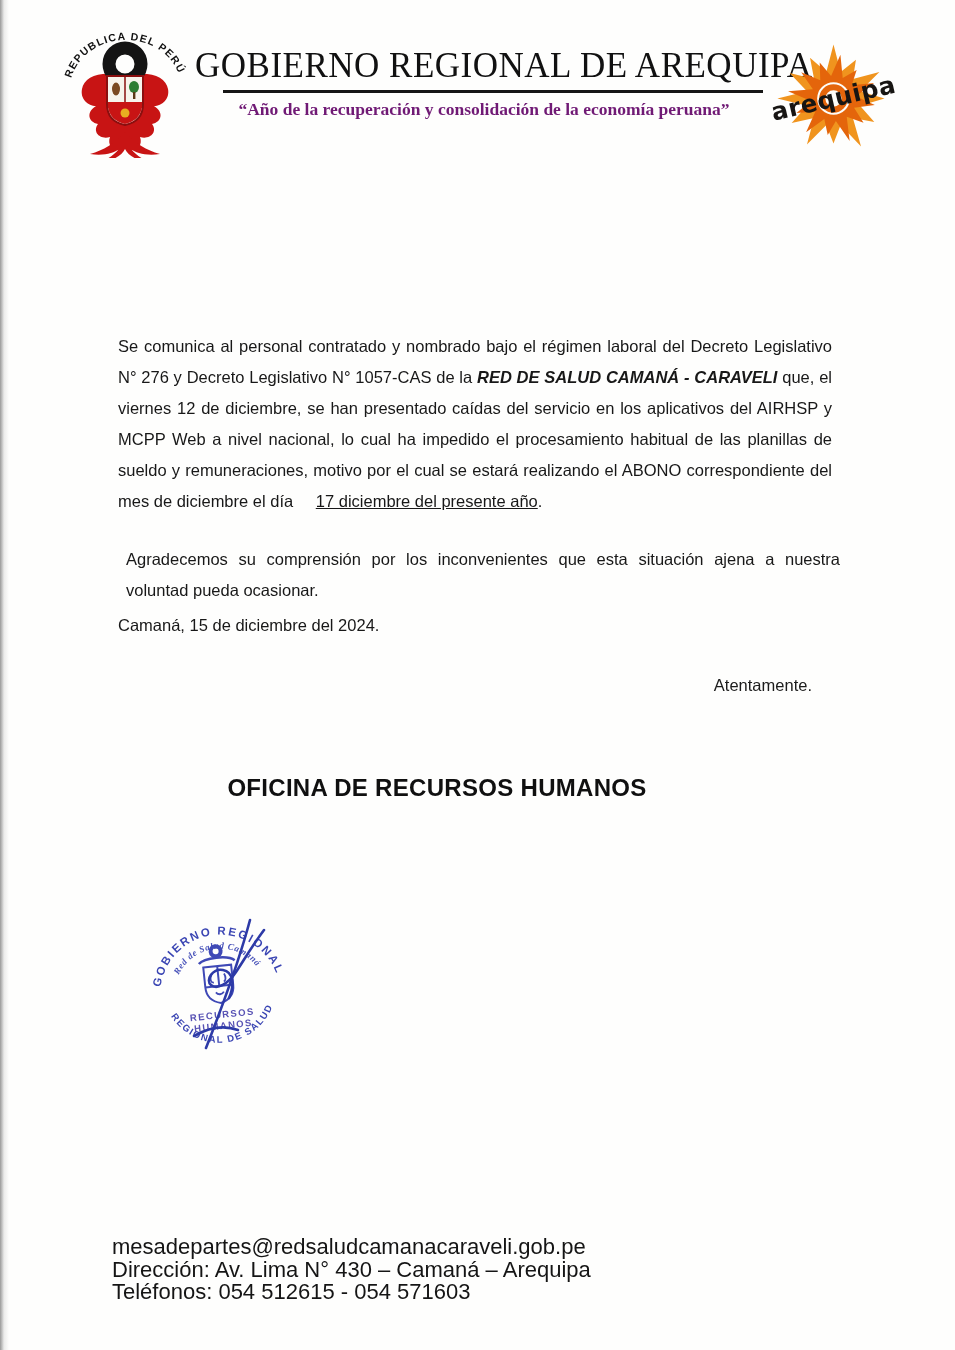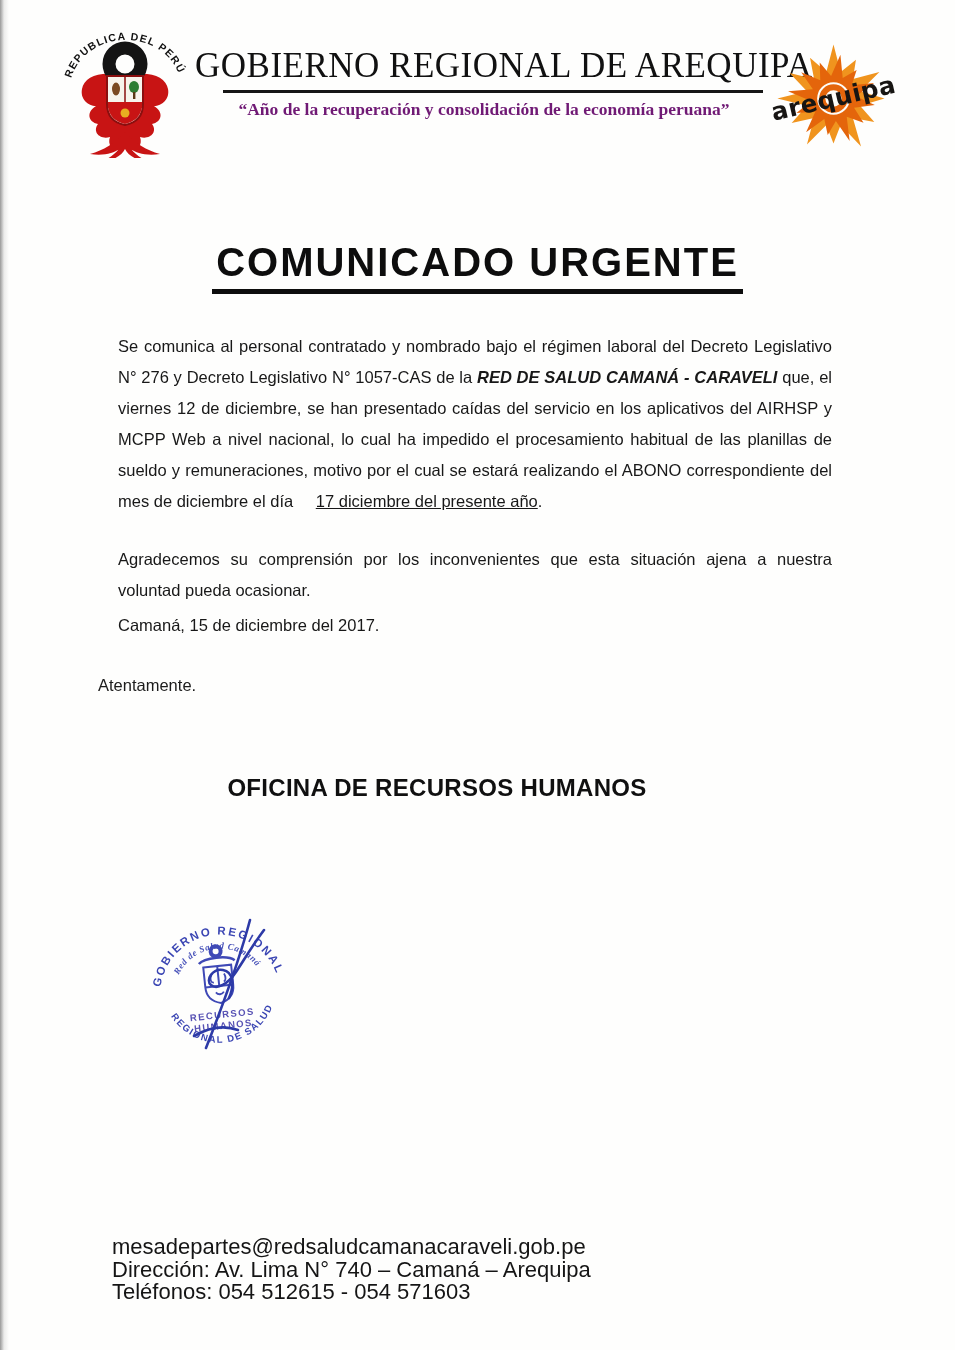--- a/index.html
+++ b/index.html
@@ -35,25 +35,25 @@
   .doc-title{
     display:inline-block;
     font-size:40px;font-weight:bold;letter-spacing:2px;color:#0d0d0d;
     border-bottom:5px solid #0d0d0d;
     padding:0 4px 4px 4px;
     white-space:nowrap;
   }
   
   .body-block{position:absolute;left:118px;width:714px;font-size:16.5px;line-height:31px;color:#181818;}
   .p1{top:314px;text-align:justify;}
-  .p2{top:527px;text-align:justify;}
+  .p2{top:527px;text-align:justify;margin-left:8px;}
   .bold{font-weight:bold;font-style:italic;}
   .bold-underline{font-weight:normal;text-decoration:underline;margin-left:18px;}
   .dateline{position:absolute;left:118px;top:616px;font-size:16.5px;color:#181818;}
-  .closing{position:absolute;left:118px;top:676px;width:714px;text-align:left;transform:translateX(-20px);font-size:16.5px;}
+  .closing{position:absolute;left:118px;top:676px;width:714px;text-align:right;transform:translateX(-20px);font-size:16.5px;}
   .office-block{
     position:absolute;left:118px;top:775px;width:714px;text-align:center;
     transform:translateX(-38px);
     font-weight:bold;color:#101010;
   }
   .office-line1{font-size:24px;line-height:26px;letter-spacing:.3px;}
   .office-line2{font-size:23.5px;line-height:29px;letter-spacing:.3px;}
   
   .stamp{position:absolute;left:138px;top:918px;width:172px;height:152px;opacity:.92;}
   
@@ -101,29 +101,26 @@
   <div class="brand-logo">
     <svg width="148" height="120" viewBox="0 0 145 115">
       <polygon fill="#f0941e" points="122,58 98,65 112,81 91,77 99,105 79,84 72,102 65,84 46,103 53,77 31,82 46,65 17,58 46,51 29,33 53,39 49,18 65,32 72,5 79,32 94,20 91,39 117,32 98,51"></polygon>
       <polygon fill="#e4650b" transform="rotate(9 72 58) translate(12.96 10.44) scale(0.82)" points="122,58 98,65 112,81 91,77 99,105 79,84 72,102 65,84 46,103 53,77 31,82 46,65 17,58 46,51 29,33 53,39 49,18 65,32 72,5 79,32 94,20 91,39 117,32 98,51"></polygon>
       <circle cx="72" cy="58" r="16" fill="#fdfcf8"></circle>
       <circle cx="72" cy="58" r="11" fill="none" stroke="#e4650b" stroke-width="6"></circle>
       <text x="72" y="66" transform="rotate(-13 72 58)" text-anchor="middle" font-family="DejaVu Sans, sans-serif" font-size="24" font-weight="bold" fill="#171513" letter-spacing="0.5">arequipa</text>
     </svg>
   </div>
 
-  <div class="doc-title-wrap">
-    <span class="doc-title">COMUNICADO URGENTE</span>
-  </div>
 
   <p class="body-block p1"><span>Se comunica al personal contratado y nombrado bajo el régimen laboral del Decreto Legislativo N° 276 y Decreto Legislativo N° 1057-CAS de la </span><span class="bold">RED DE SALUD CAMANÁ - CARAVELI</span><span> que, el viernes 12 de diciembre, se han presentado caídas del servicio en los aplicativos del AIRHSP y MCPP Web a nivel nacional, lo cual ha impedido el procesamiento habitual de las planillas de sueldo y remuneraciones, motivo por el cual se estará realizando el ABONO correspondiente del mes de diciembre el día </span><span class="bold-underline">17 diciembre del presente año</span><span>.</span></p>
 
   <p class="body-block p2">Agradecemos su comprensión por los inconvenientes que esta situación ajena a nuestra voluntad pueda ocasionar.</p>
 
-  <div class="dateline">Camaná, 15 de diciembre del 2017.</div>
+  <div class="dateline">Camaná, 15 de diciembre del 2024.</div>
 
   <div class="closing">Atentamente.</div>
 
   <div class="office-block">
     <div class="office-line1">OFICINA DE RECURSOS HUMANOS</div>
   </div>
 
   <div class="stamp">
     <svg width="172" height="152" viewBox="0 0 172 152">
       <defs>
@@ -159,16 +156,16 @@
       <g stroke="#1c2aa0" stroke-width="2.6" fill="none" stroke-linecap="round">
         <path d="M 112,2 C 104,32 90,74 68,130"></path>
         <path d="M 126,12 C 114,28 106,42 98,54 C 90,66 79,72 73,67 C 67,62 75,50 85,52 C 95,54 97,66 91,80"></path>
         <path d="M 56,118 C 70,110 86,107 100,112"></path>
       </g>
     </svg>
   </div>
 
   <div class="footer">
     <div>mesadepartes@redsaludcamanacaraveli.gob.pe</div>
-    <div>Dirección: Av. Lima N° 740 – Camaná – Arequipa</div>
+    <div>Dirección: Av. Lima N° 430 – Camaná – Arequipa</div>
     <div>Teléfonos: 054 512615 -  054 571603</div>
   </div>
 </div>
 
 </body></html>

